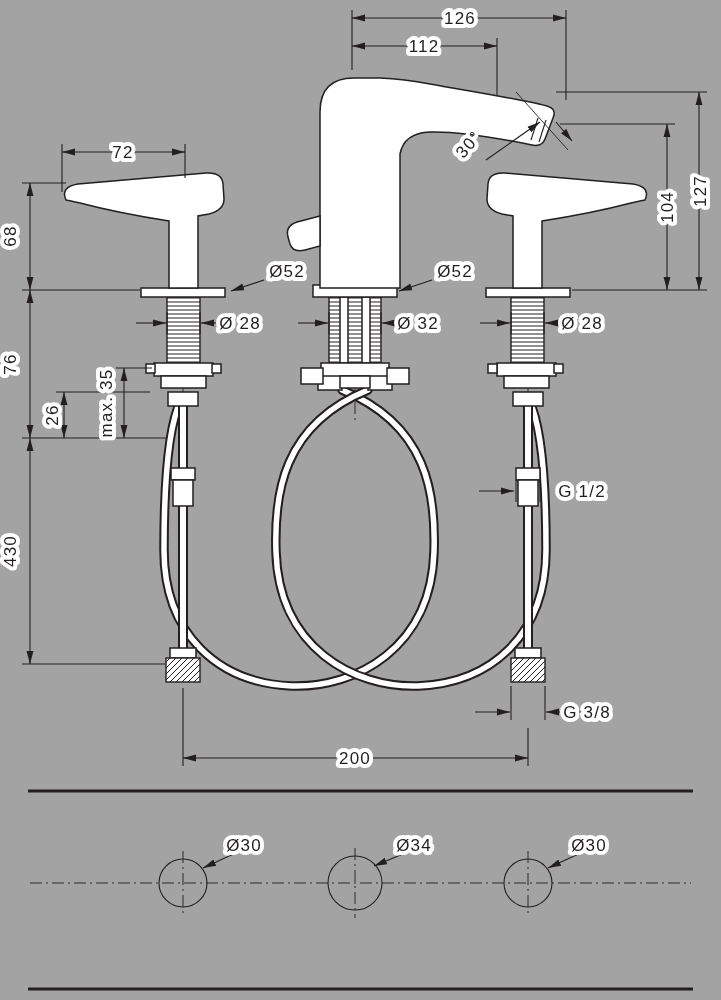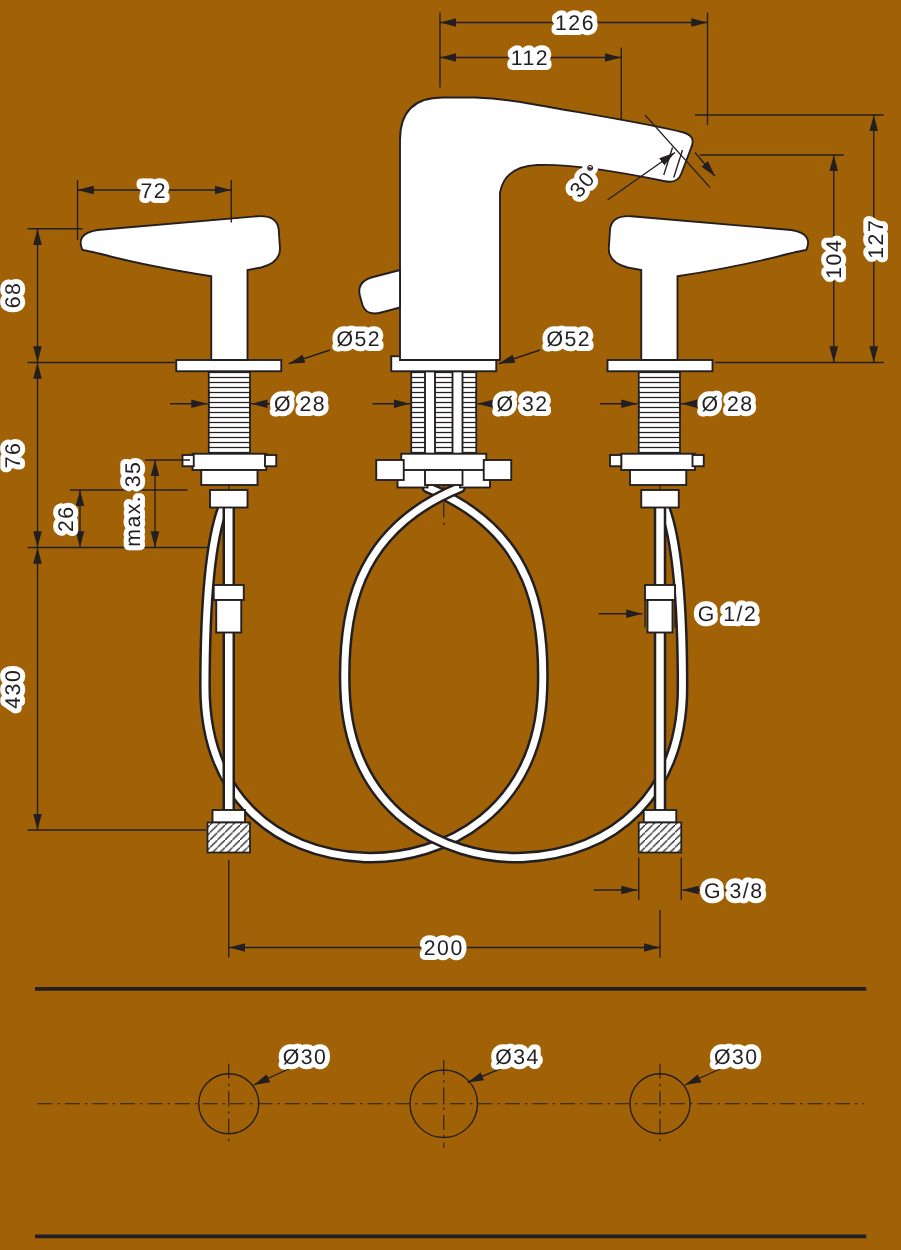--- a/index.html
+++ b/index.html
@@ -1,16 +1,16 @@
 <!DOCTYPE html>
 <html><head>
 <meta charset="utf-8">
 <style>
   html,body{margin:0;padding:0;background:#ffffff;}
-  #page{position:relative;width:721px;height:1000px;background:#a16207;overflow:hidden;}
+  #page{position:relative;width:721px;height:1000px;background:#a3a3a3;overflow:hidden;}
   svg{display:block;}
   svg text{
     font-family:"Liberation Sans","DejaVu Sans",sans-serif;
     font-size:17px;
     fill:#231f20;
     letter-spacing:1.2px;
     text-anchor:middle;
   }
   .halo{paint-order:stroke;stroke:#ffffff;stroke-width:8px;stroke-linejoin:round;}
   .ln{stroke:#231f20;stroke-width:1.1;fill:none;}

